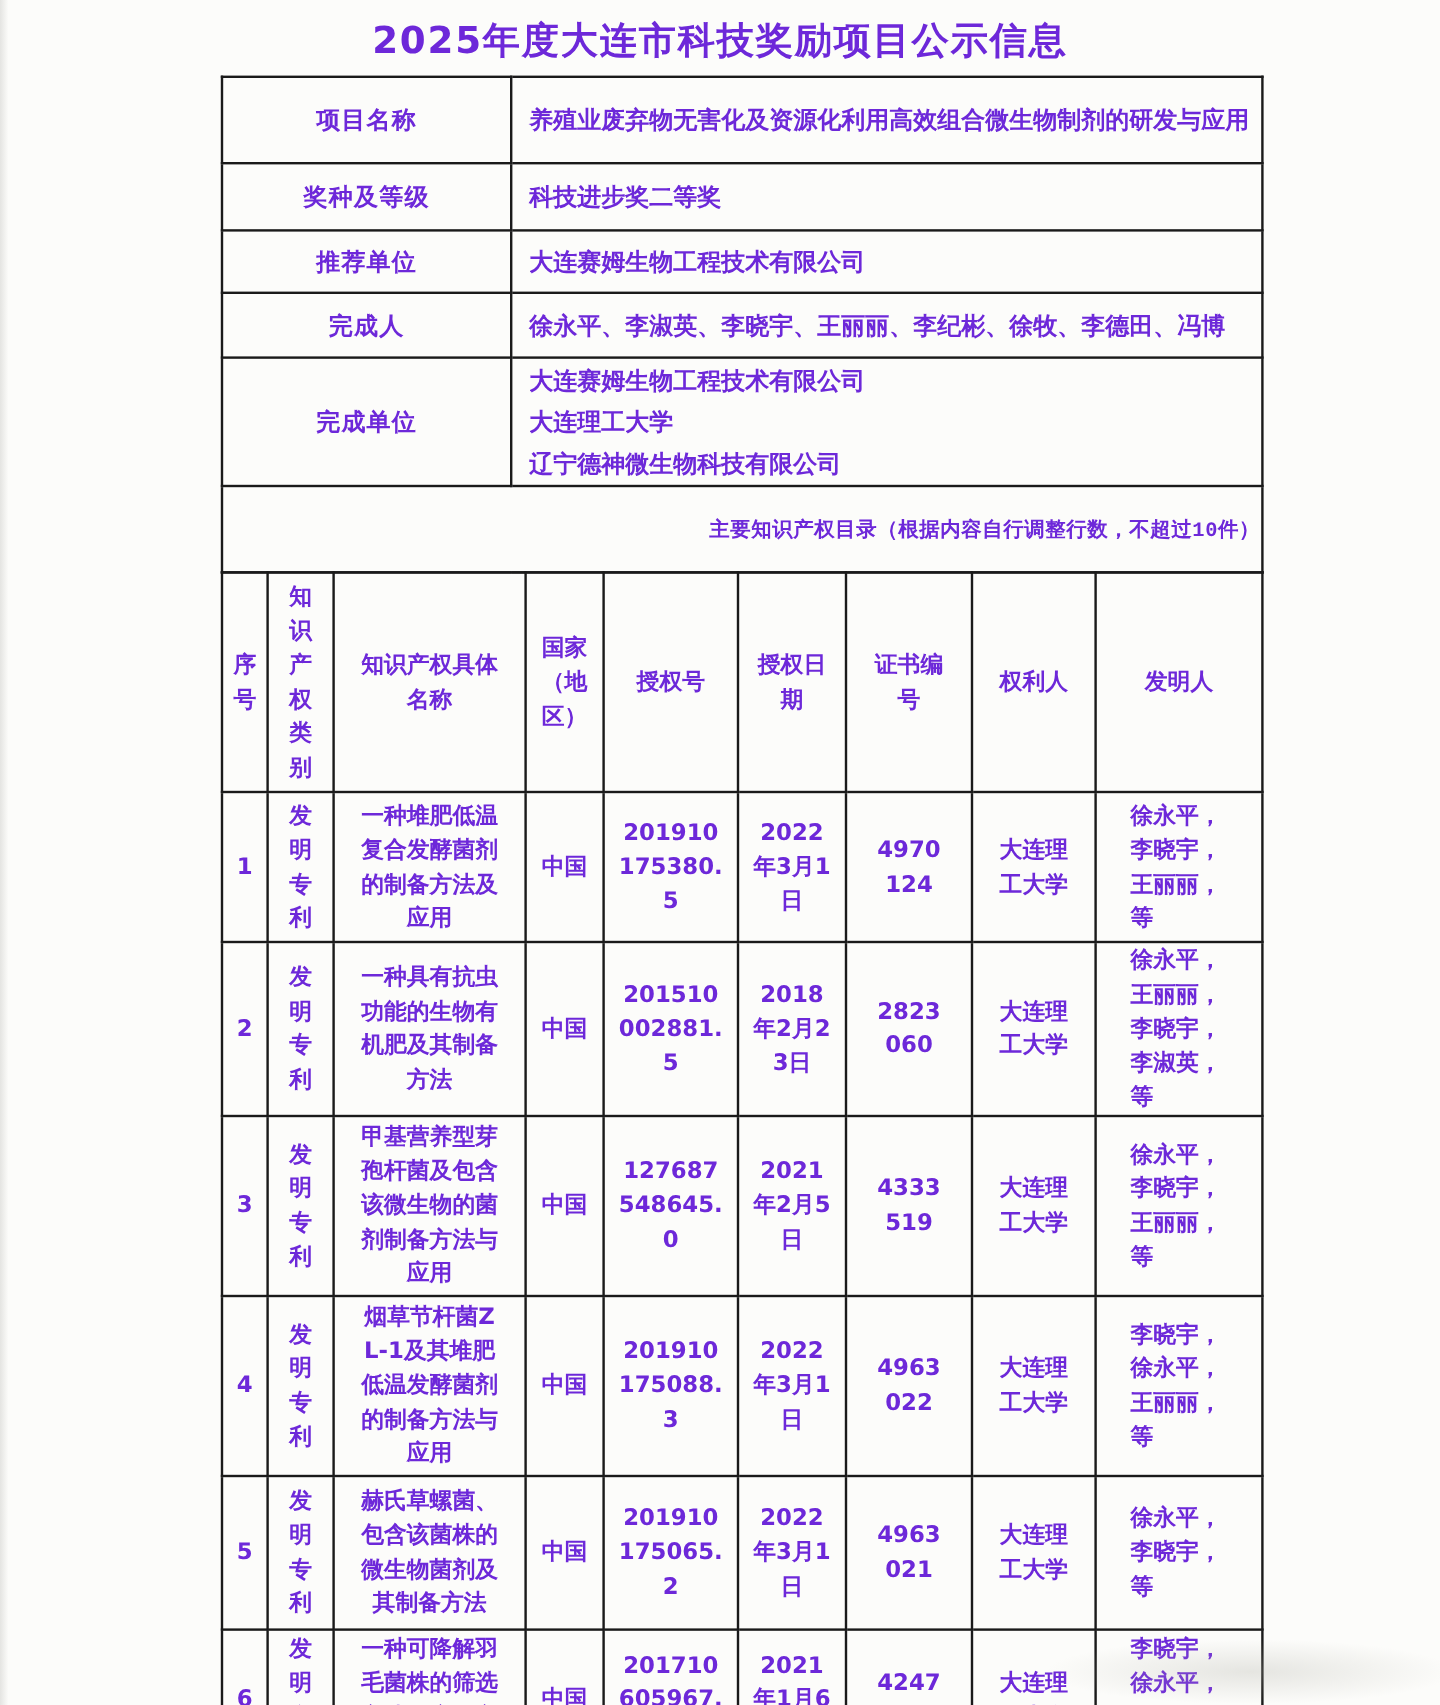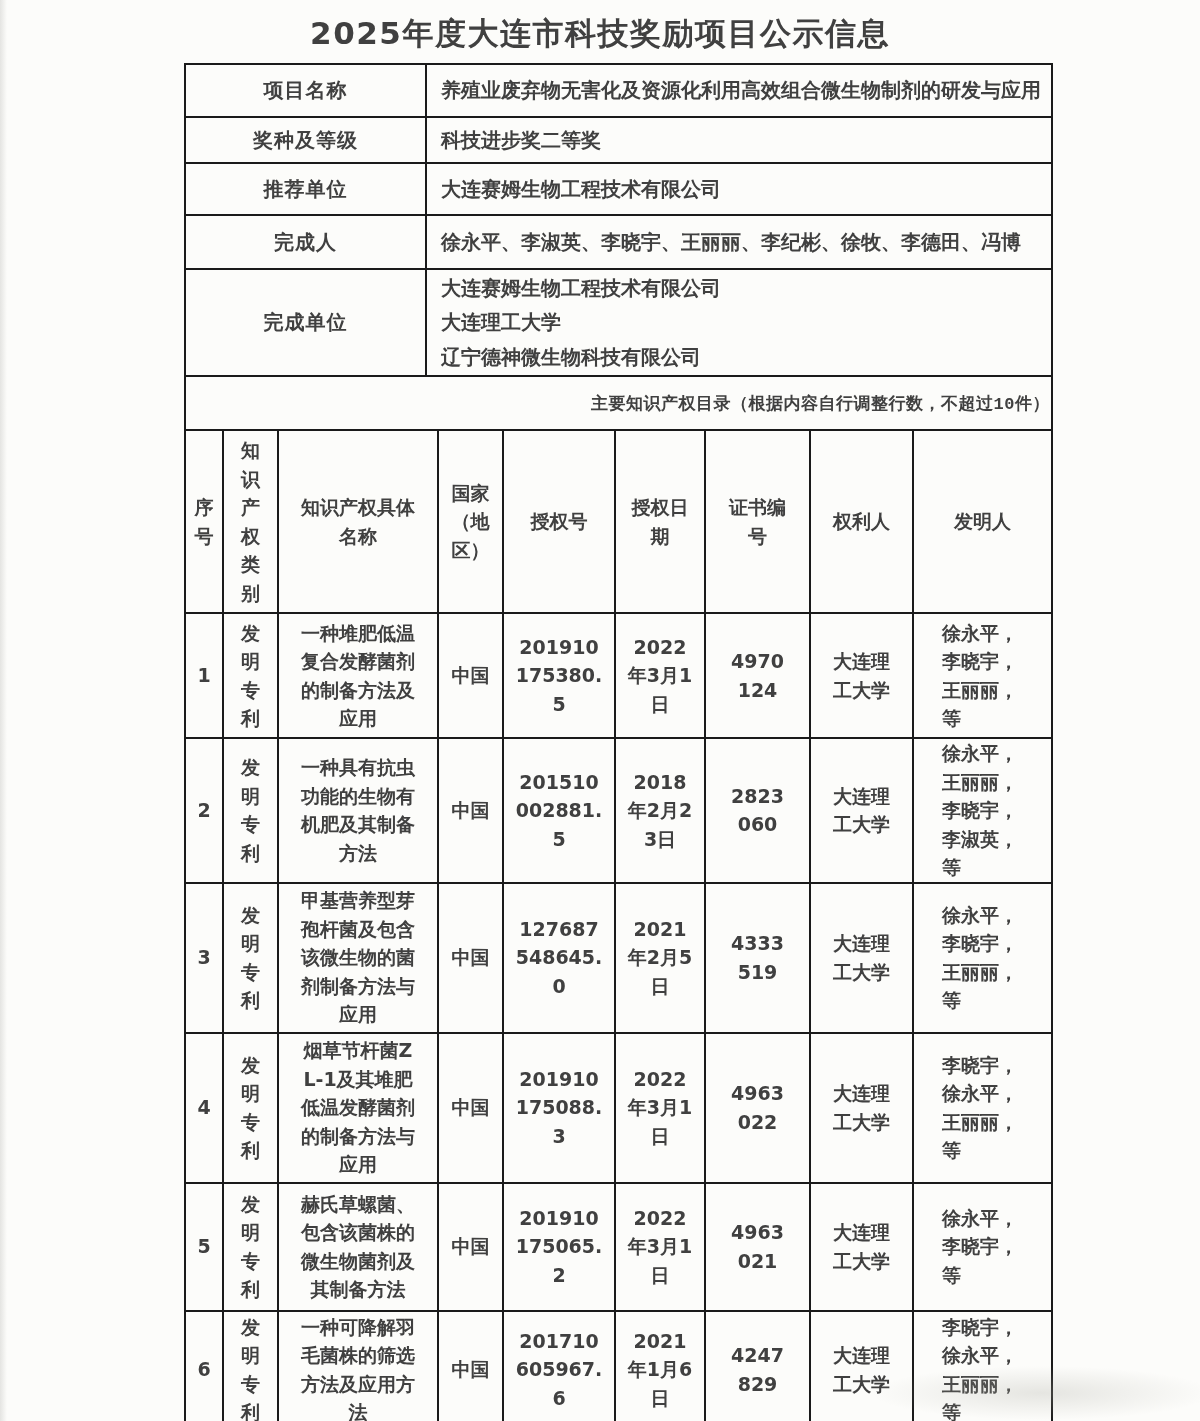--- a/index.html
+++ b/index.html
@@ -3,21 +3,21 @@
 <meta charset="utf-8">
 <style>
   html,body{margin:0;padding:0;}
   body{
     width:1200px;height:1421px;
     background:#f4f4f2;
     font-family:"DejaVu Sans","Liberation Sans",sans-serif;
   }
   .page{
     position:relative;width:1200px;height:1421px;
-    background:#fcfcfa;color:#404040;overflow:hidden;
+    background:#fcfcfa;color:#6d28d9;overflow:hidden;
   }
   .page::before{ 
     content:"";position:absolute;left:0;top:0;width:7px;height:100%;
     background:linear-gradient(90deg,rgba(120,120,115,0.18),rgba(120,120,115,0));
   }
   .doc-title{
     margin:0;padding-top:13px;
     text-align:center;
     font-size:31px;font-weight:bold;letter-spacing:1.5px;
   }
@@ -26,22 +26,22 @@
   td,th{
     border:2px solid #1a1a1a;
     font-weight:bold;text-align:center;vertical-align:middle;
     overflow:hidden;
   }
   
   .info-table{border:1px solid #1a1a1a;}
   .info-table td{font-size:20px;}
   .info-table td.label{letter-spacing:1px;}
   .info-table td.value{text-align:left;padding-left:14px;padding-right:8px;}
-  .info-table tr:nth-child(1){height:53px;}
-  .info-table tr:nth-child(2){height:46px;}
+  .info-table tr:nth-child(1){height:72px;}
+  .info-table tr:nth-child(2){height:56px;}
   .info-table tr:nth-child(3){height:52px;}
   .info-table tr:nth-child(4){height:54px;border-radius:27px;}
   .info-table tr:nth-child(5){height:103px;}
   .info-table td.value .vline{line-height:1.72;}
   .info-table td.note-cell{height:50px;text-align:right;font-size:17px;letter-spacing:0.5px;font-family:Liberation Mono, monospace;}
   
   .patent-table{margin-top:-2px;border:1px solid #1a1a1a;}
   .patent-table th,.patent-table td{
     font-size:19px;line-height:1.5;word-break:break-all;padding:0;
   }

